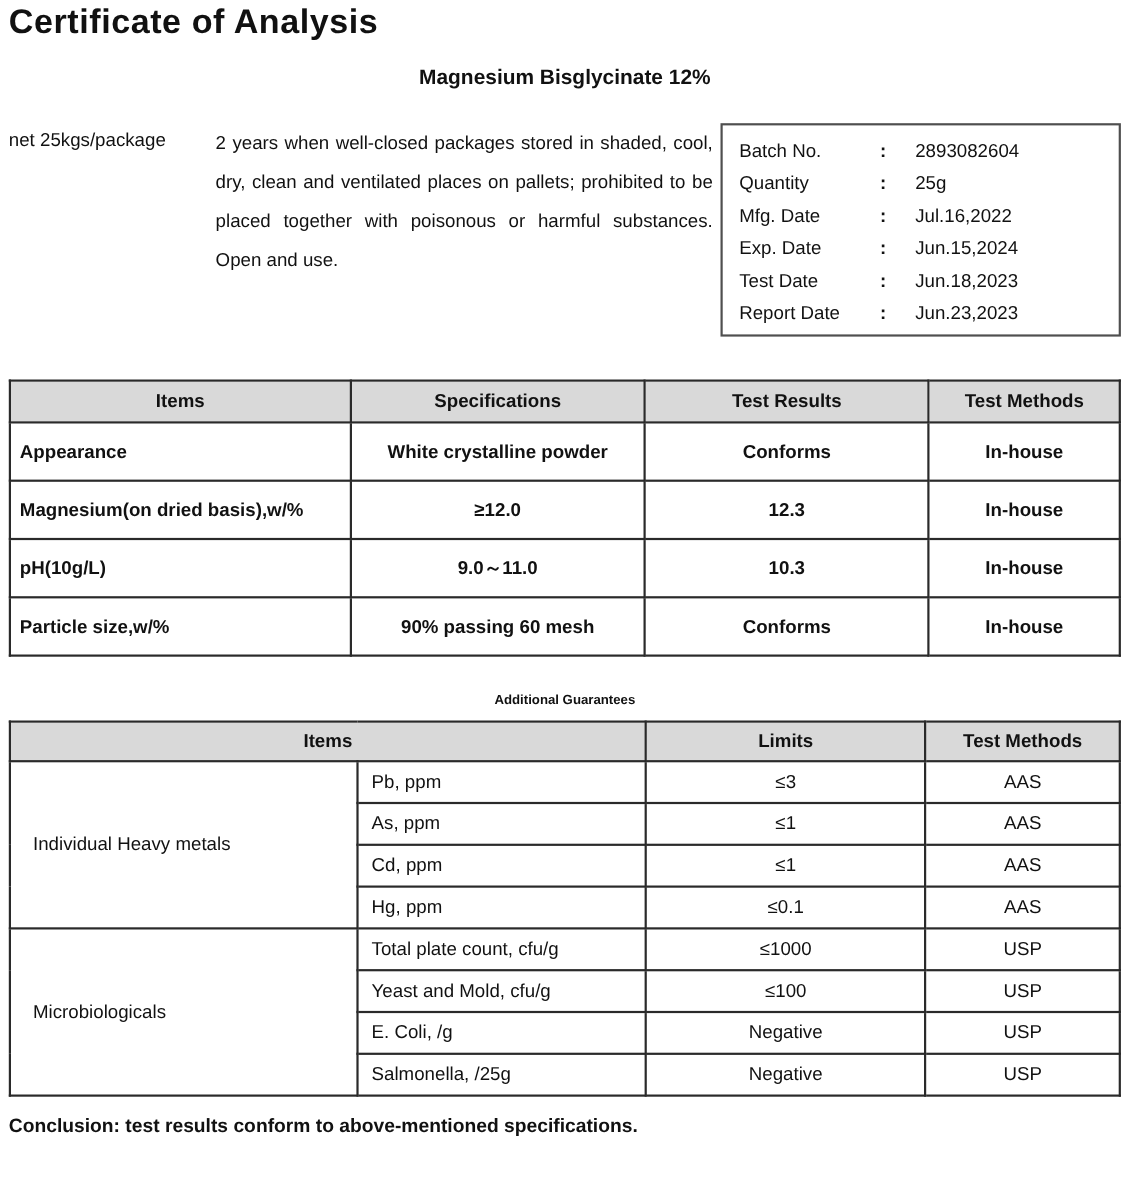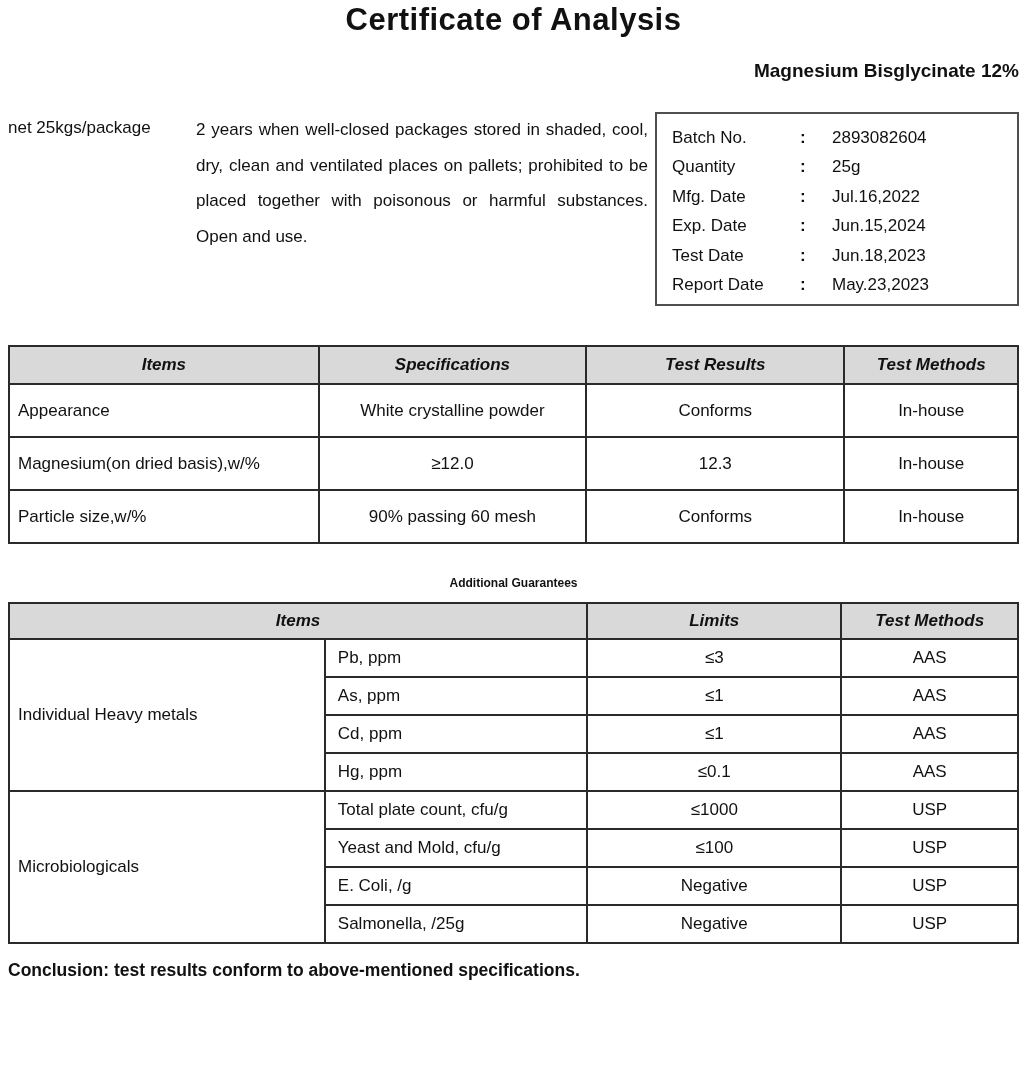--- a/index.html
+++ b/index.html
@@ -13,29 +13,29 @@
     width: 1024px;
     height: 1076px;
     overflow: hidden;
   }
   .page {
     box-sizing: border-box;
     width: 1024px;
     padding: 0 5px 0 8px;
   }
   .title {
-    text-align: center;
+    text-align: left;
     font-size: 31px;
     font-weight: bold;
     line-height: 36px;
     padding-top: 2px;
     letter-spacing: 0.5px;
   }
   .subtitle {
-    text-align: right;
+    text-align: center;
     font-size: 19px;
     font-weight: bold;
     line-height: 23px;
     margin-top: 21px;
   }
 
   
   .info {
     position: relative;
     margin-top: 30px;
@@ -88,40 +88,39 @@
   th, td {
     border: 2px solid #2a2a2a;
     font-size: 17px;
     font-weight: normal;
     overflow: hidden;
   }
   th {
     background: #d9d9d9;
     font-weight: bold;
     text-align: center;
-    font-style: italic;
   }
   .main-table { margin-top: 37px; }
   .main-table th { height: 34px; }
-  .main-table td { height: 49px; text-align: center; }
+  .main-table td { height: 49px; text-align: center; font-weight: bold; }
   .main-table td.col-item { text-align: left; padding-left: 8px; }
 
   .additional-heading {
     text-align: center;
     font-size: 12px;
     font-weight: bold;
     margin-top: 28px;
     line-height: 22px;
   }
   .additional-table { margin-top: 8px; }
   .additional-table th { height: 32px; }
   .additional-table td { height: 34px; text-align: center; }
   .additional-table td.col-group {
     text-align: left;
-    padding-left: 8px;
+    padding-left: 20px;
     vertical-align: middle;
   }
   .additional-table td.col-subitem {
     text-align: left;
     padding-left: 12px;
   }
 
   .conclusion {
     margin-top: 16px;
     font-size: 17.5px;
@@ -165,21 +164,21 @@
         <span class="batch-value">Jun.15,2024</span>
       </div>
       <div class="batch-row">
         <span class="batch-label">Test Date</span>
         <span class="batch-sep">:</span>
         <span class="batch-value">Jun.18,2023</span>
       </div>
       <div class="batch-row">
         <span class="batch-label">Report Date</span>
         <span class="batch-sep">:</span>
-        <span class="batch-value">May.23,2023</span>
+        <span class="batch-value">Jun.23,2023</span>
       </div>
     </div>
   </div>
 
   <table class="main-table">
     <colgroup>
       <col style="width:30.7%">
         <col style="width:26.5%">
         <col style="width:25.6%">
         <col style="width:17.2%">
@@ -197,20 +196,26 @@
       <td>Conforms</td>
       <td>In-house</td>
     </tr>
     <tr>
       <td class="col-item">Magnesium(on dried basis),w/%</td>
       <td>≥12.0</td>
       <td>12.3</td>
       <td>In-house</td>
     </tr>
     <tr>
+      <td class="col-item">pH(10g/L)</td>
+      <td>9.0～11.0</td>
+      <td>10.3</td>
+      <td>In-house</td>
+    </tr>
+    <tr>
       <td class="col-item">Particle size,w/%</td>
       <td>90% passing 60 mesh</td>
       <td>Conforms</td>
       <td>In-house</td>
     </tr>
   </tbody>
     </table>
 
   <div class="additional-heading">Additional Guarantees</div>
 

